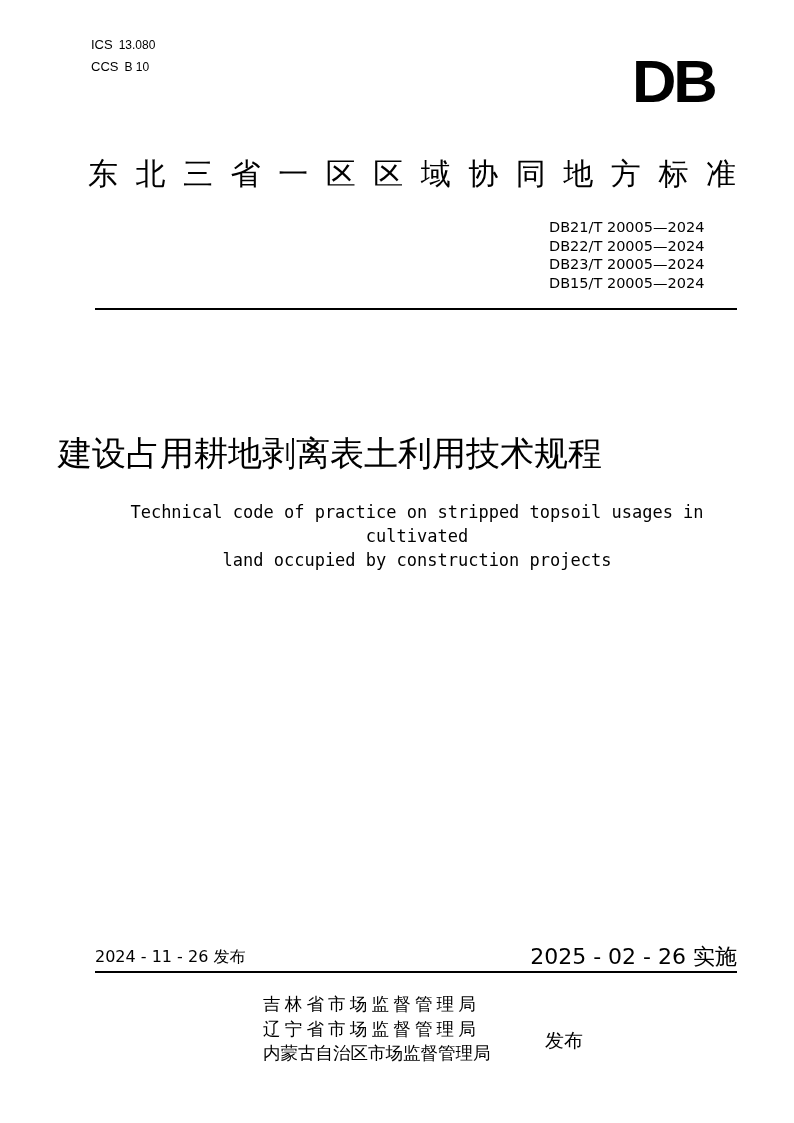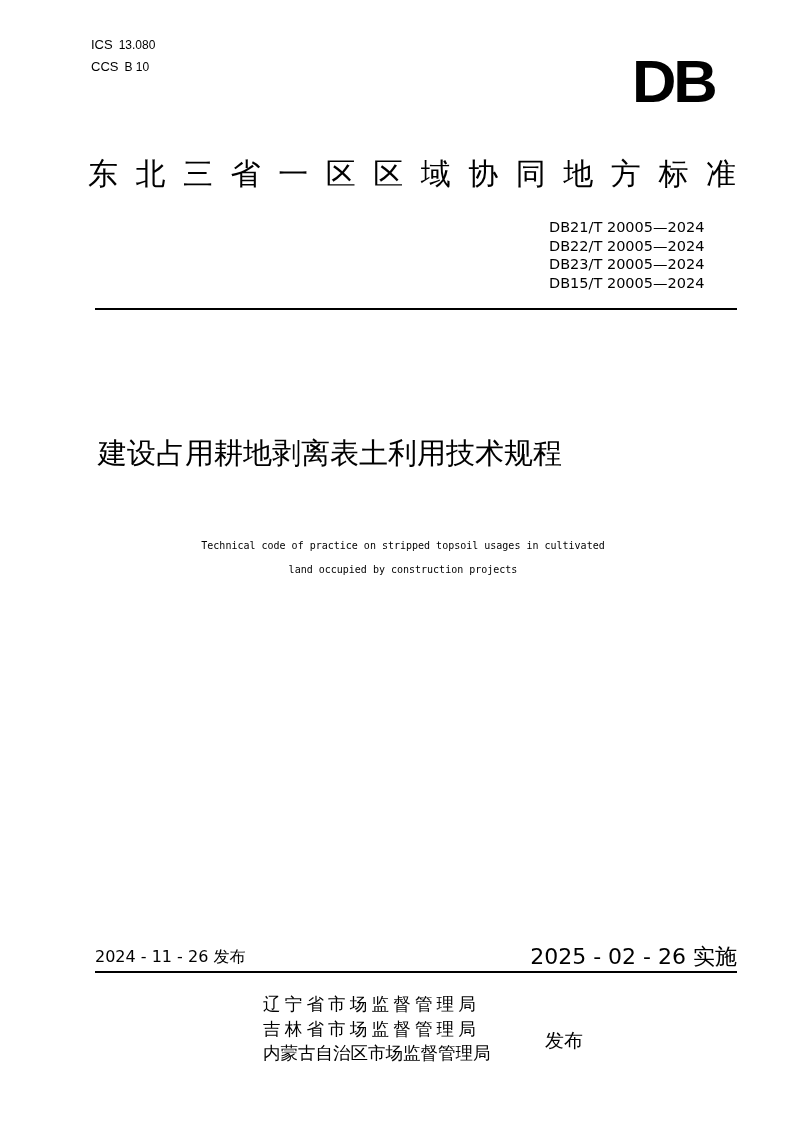--- a/index.html
+++ b/index.html
@@ -7,22 +7,22 @@
   .abs { position: absolute; }
   .classif { left: 91px; font-size: 12px; line-height: 14px; white-space: nowrap; }
   .classif .k { font-family: Liberation Sans, sans-serif; font-size: 13px; display: inline-block; }
   .classif .v { font-family: "Liberation Sans", sans-serif; font-size: 12px; margin-left: 6px; }
   .db-logo { left: 632px; top: 58px; width: 88px; height: 46px; font-family: "Liberation Sans", sans-serif; font-weight: bold; font-size: 56px; line-height: 46px; letter-spacing: -3px; transform: scaleX(1.1) scaleY(1.05); transform-origin: left top; }
   .std-type { left: 87px; top: 156px; width: 650px; height: 36px; display: flex; justify-content: space-between; font-size: 30px; line-height: 36px; }
   .std-type span { display: inline-block; width: 32px; text-align: center; }
   .std-numbers { left: 549px; top: 218px; font-family: "DejaVu Sans", sans-serif; font-size: 14.5px; line-height: 18.5px; }
   .std-numbers div { white-space: nowrap; }
   .rule { background: #000; height: 1.5px; }
-  .cn-title { left: 0; width: 660px; top: 432px; text-align: center; font-size: 29px; line-height: 42px; letter-spacing: 0px; }
-  .en-title { left: 70px; width: 666px; top: 500px; text-align: center; font-family: "DejaVu Sans Mono", monospace; font-size: 10px; line-height: 24px; margin-top: 34px; }
+  .cn-title { left: 0; width: 660px; top: 432px; text-align: center; font-size: 34px; line-height: 42px; letter-spacing: 0px; }
+  .en-title { left: 84px; width: 666px; top: 500px; text-align: center; font-family: "DejaVu Sans Mono", monospace; font-size: 17px; line-height: 24px; }
   .date-left { left: 95px; top: 947px; font-size: 16px; line-height: 20px; white-space: nowrap; }
   .date-right { right: 57px; top: 947px; font-size: 22px; line-height: 20px; white-space: nowrap; }
   .issuers { left: 263px; top: 992px; font-size: 17.5px; line-height: 24.5px; }
   .issuers div { white-space: nowrap; }
   .issuers .spaced { letter-spacing: 4.2px; }
   .issuers .spaced2 { letter-spacing: 2.2px; }
   .issue-label { left: 545px; top: 1029px; font-size: 19px; line-height: 22px; }
 </style>
 </head>
 <body>
@@ -68,18 +68,18 @@
   <div>Technical code of practice on stripped topsoil usages in cultivated</div>
   <div>land occupied by construction projects</div>
 </div>
 
 <div class="abs date-left">2024 - 11 - 26 发布</div>
 <div class="abs date-right">2025 - 02 - 26 实施</div>
 
 <div class="abs rule" style="left:95px; top:971px; width:642px;"></div>
 
 <div class="abs issuers">
+  <div class="spaced">吉林省市场监督管理局</div>
   <div class="spaced">辽宁省市场监督管理局</div>
-  <div class="spaced">吉林省市场监督管理局</div>
   <div>内蒙古自治区市场监督管理局</div>
 </div>
 
 <div class="abs issue-label">发布</div>
 
 </body></html>

